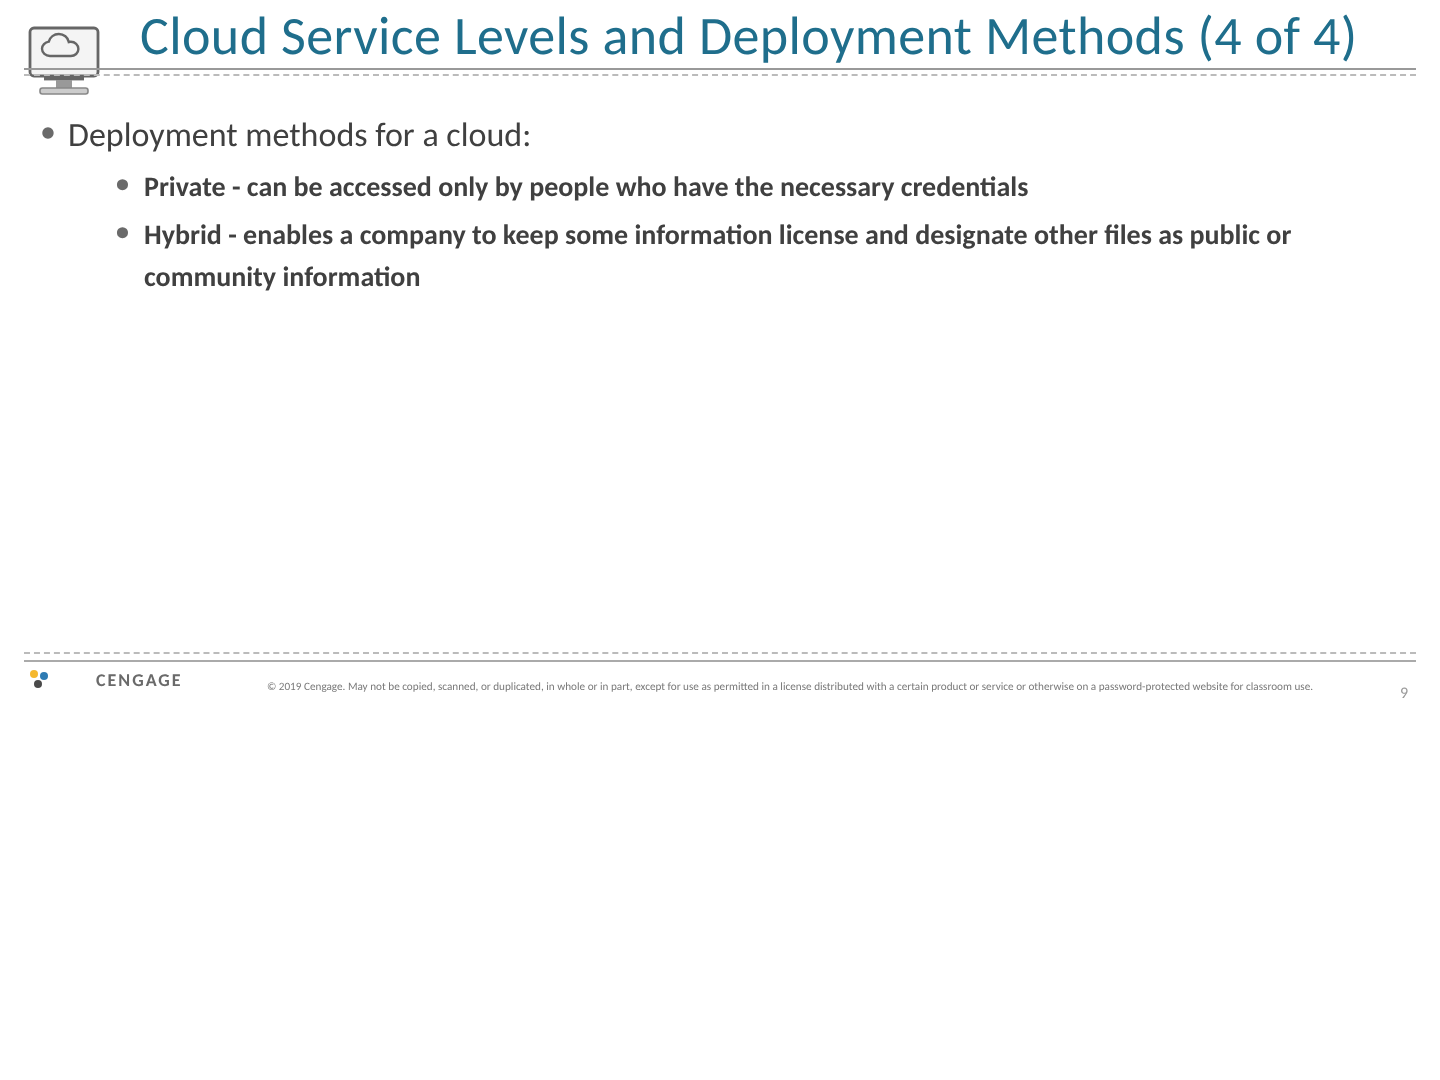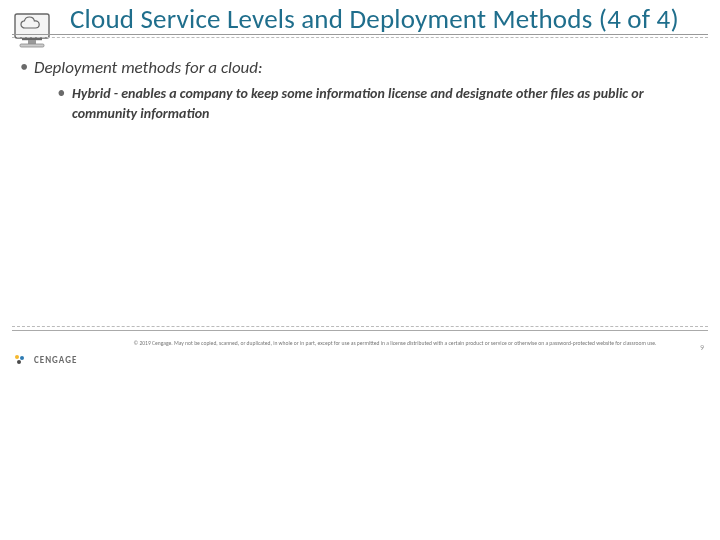--- a/index.html
+++ b/index.html
@@ -42,21 +42,20 @@
     left: 10px;
     top: 10px;
     width: 44px;
     height: 44px;
     display: flex;
     align-items: center;
     justify-content: center;
   }
   .body {
     padding: 22px 26px 0 20px;
-    font-style: italic;
   }
   .lvl1 {
     list-style: none;
     margin: 0;
     padding: 0;
   }
   .lvl1 > li {
     position: relative;
     padding-left: 14px;
     font-size: 17px;
@@ -112,24 +111,24 @@
     height: 0;
   }
   .footer-rule2 {
     border-top: 1px solid #aaa;
     height: 0;
     margin-top: 3px;
   }
   .footer-logo {
     position: absolute;
     left: 14px;
-    top: 22px;
+    top: 2px;
     display: flex;
-    align-items: flex-start;
-    gap: 8px;
+    align-items: center;
+    gap: 22px;
   }
   .footer-logo-text {
     font-size: 9px;
     letter-spacing: 1px;
     color: #6a6a6a;
     font-weight: 600;
   }
   .footer-copy {
     position: absolute;
     left: 110px;
@@ -166,20 +165,21 @@
   <div class="header">
     <div class="header-title">Cloud Service Levels and Deployment Methods (4 of 4)</div>
     <div class="header-rule-thin"></div>
   </div>
 
   <div class="body">
     <ul class="lvl1">
       <li>
         <span>Deployment methods for a cloud:</span>
         <ul class="lvl2">
+          <li><span>Private - can be accessed only by people who have the necessary credentials</span></li>
           <li><span>Hybrid - enables a company to keep some information license and designate other files as public or community information</span></li>
         </ul>
       </li>
     </ul>
   </div>
 
   <div class="footer">
     <div class="footer-rule-group">
       <div class="footer-rule1"></div>
       <div class="footer-rule2"></div>

